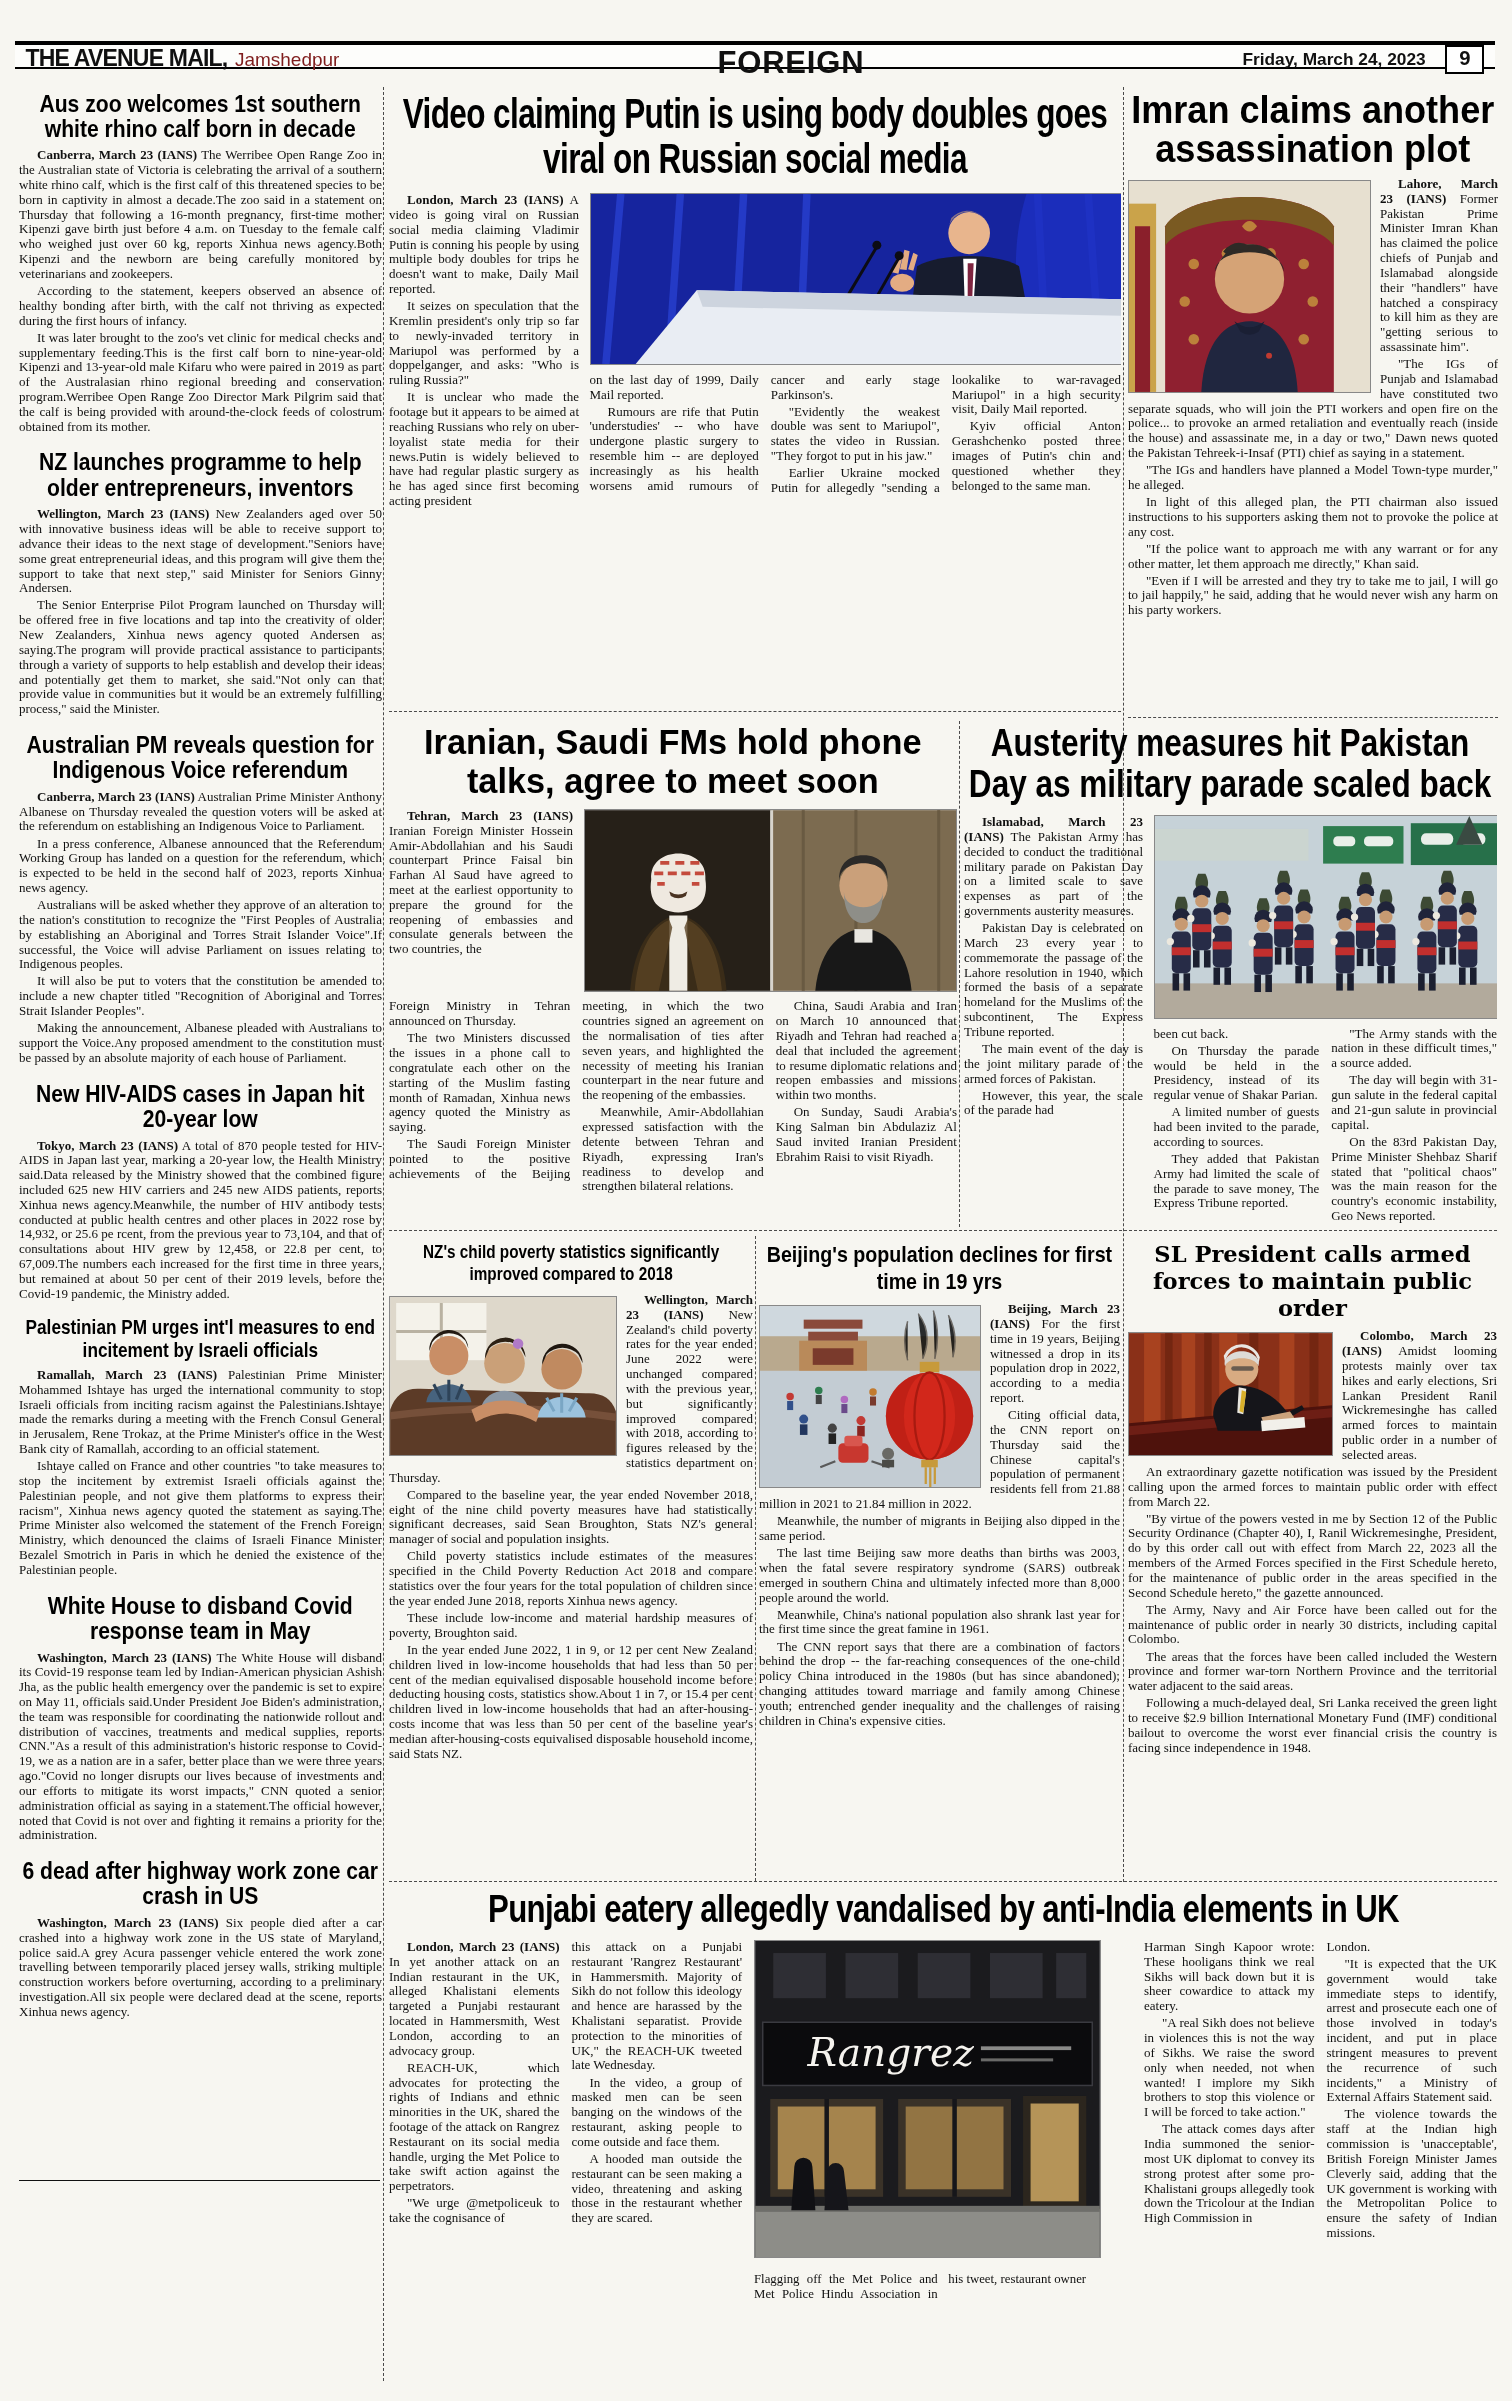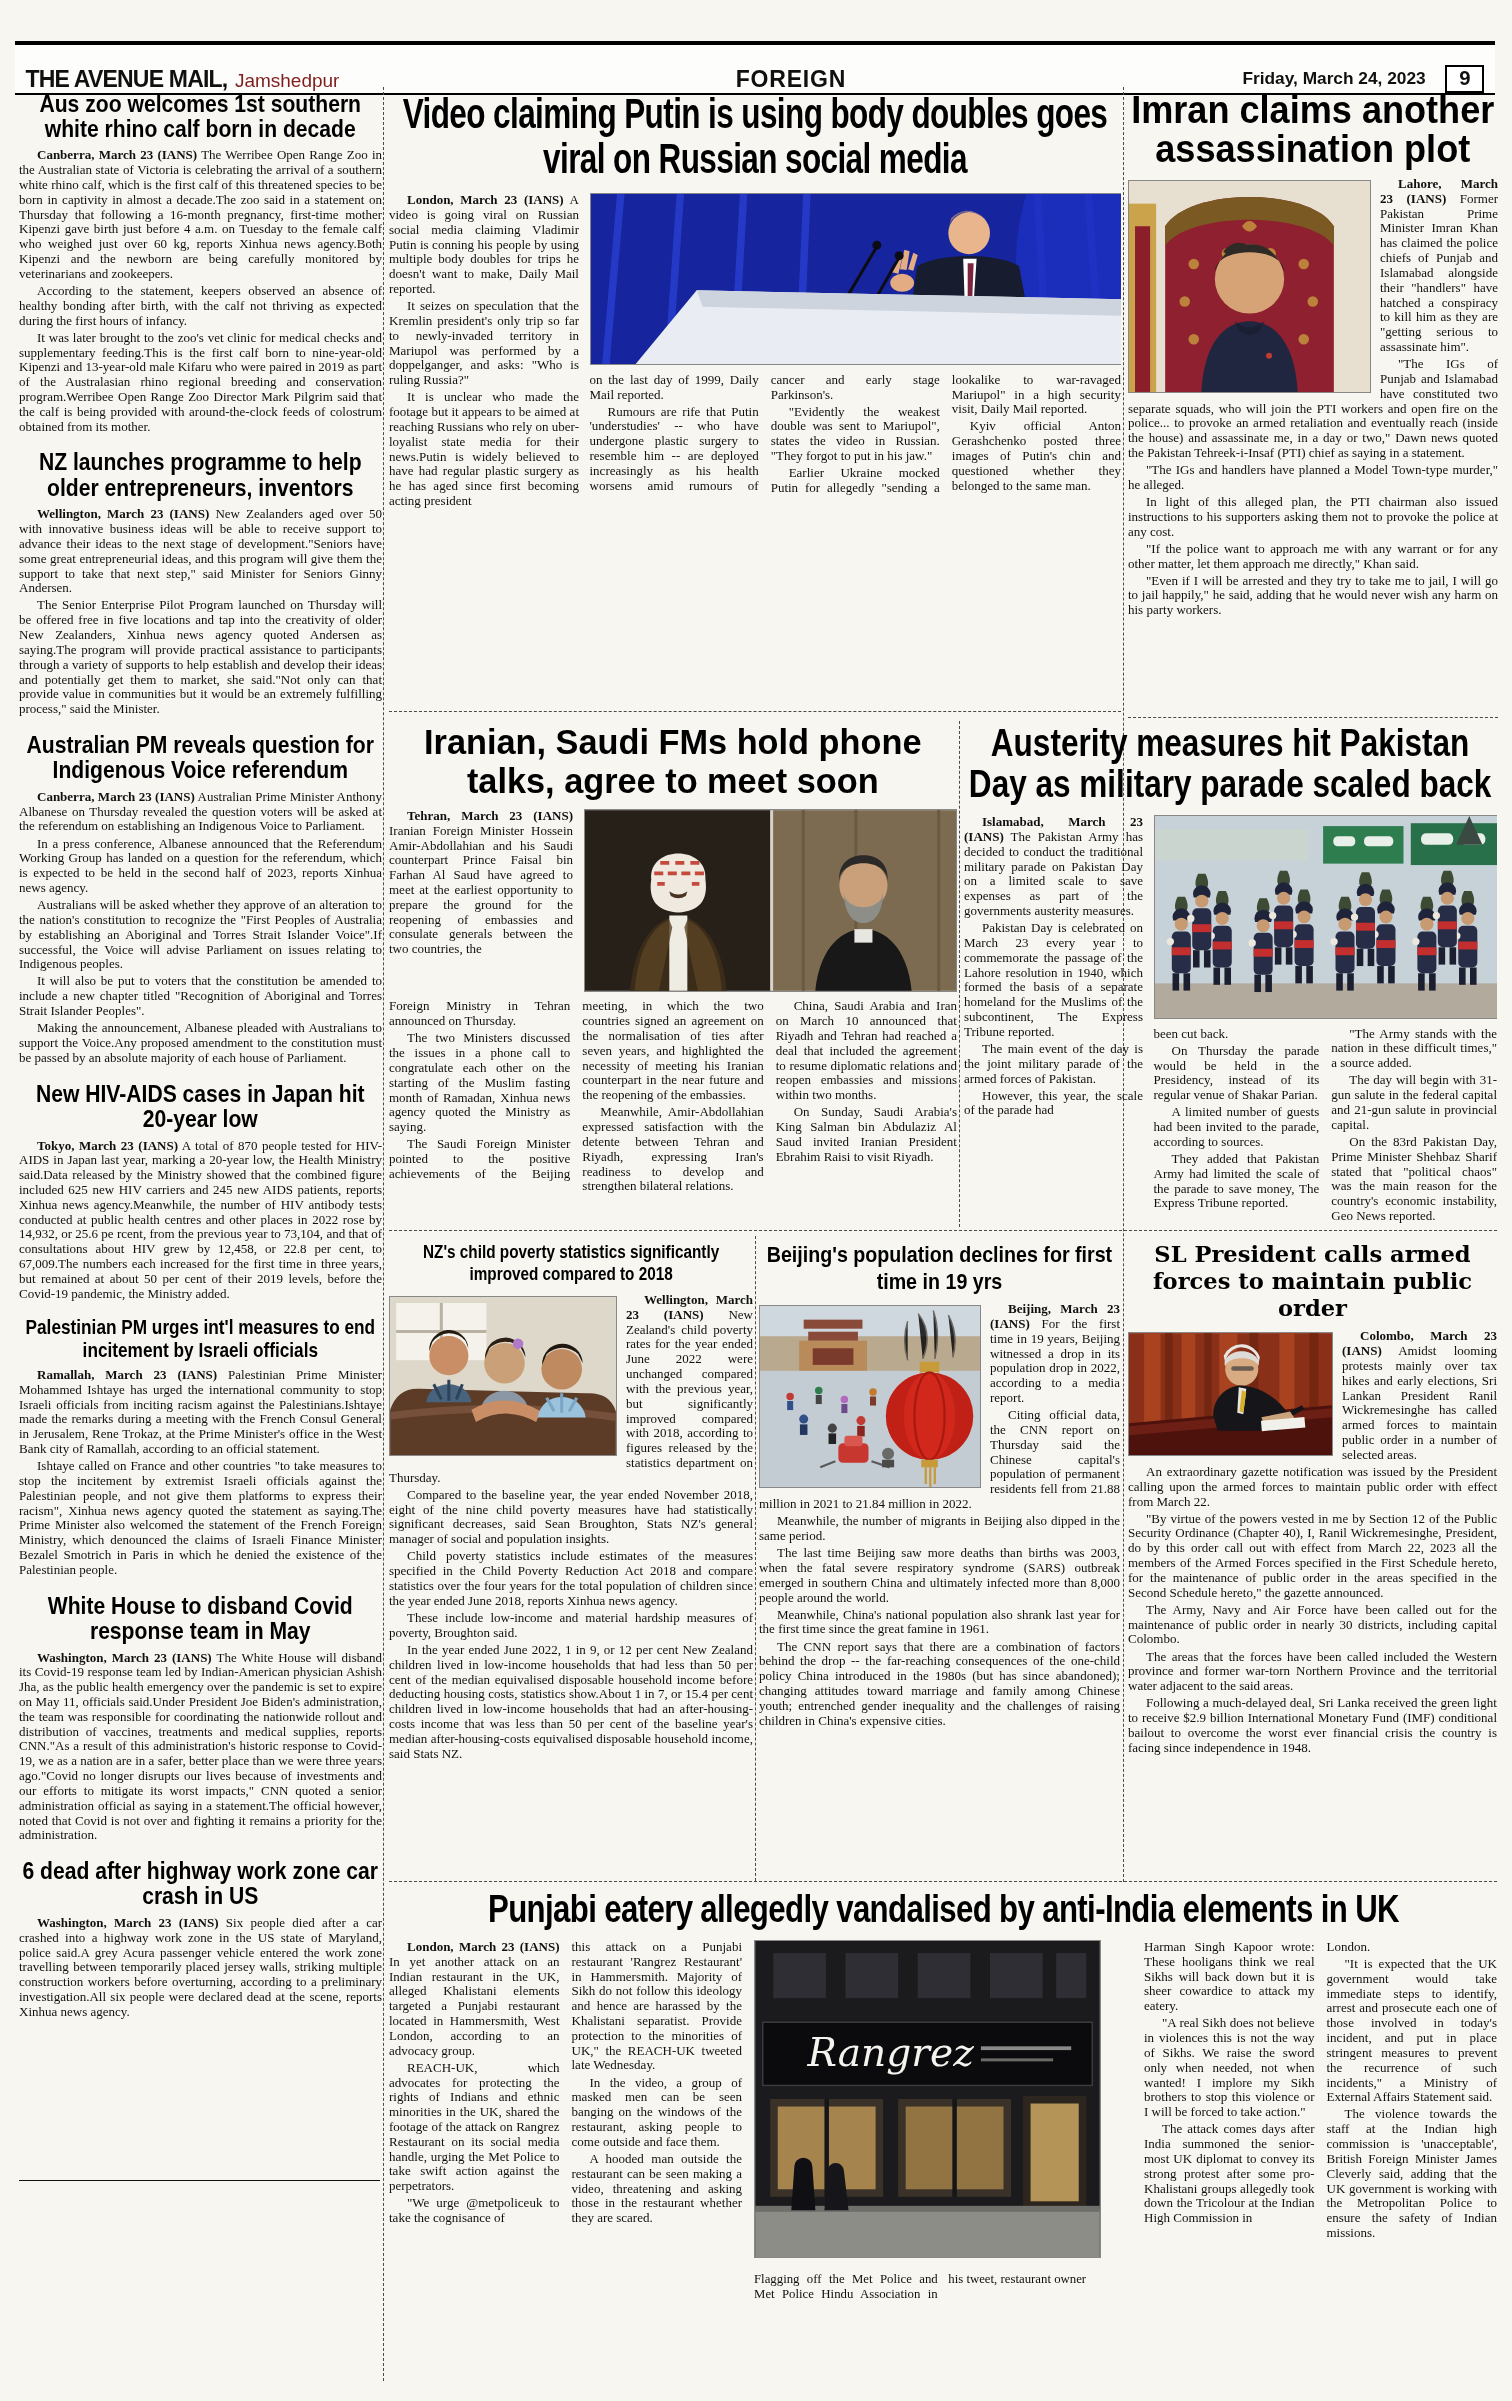--- a/index.html
+++ b/index.html
@@ -1,25 +1,25 @@
 <!DOCTYPE html>
 <html style="font-size:12px"><head>
 <meta charset="utf-8">
 <style>
   html,body{margin:0;padding:0;}
   body{width:1512px;height:2401px;position:relative;background:#f7f6f1;color:#101010;
        font-family:"Liberation Serif",serif;overflow:hidden;}
   .abs{position:absolute;}
   
-  #masthead{left:15px;top:41px;width:1480px;height:54px;border-top:4.5px solid #000;border-bottom:2.3px solid #000;
-    background:#fdfdfb;display:flex;align-items:flex-end;justify-content:space-between;padding:0 10.5px;box-sizing:border-box;}
+  #masthead{left:15px;top:41px;width:1480px;height:28px;border-top:4.5px solid #000;border-bottom:2.3px solid #000;
+    background:#fdfdfb;display:flex;align-items:flex-start;justify-content:space-between;padding:0 10.5px;box-sizing:border-box;}
   .mh-left{display:flex;align-items:baseline;}
   .paper-name{font-family:"Liberation Sans",sans-serif;font-weight:bold;font-size:23px;letter-spacing:-0.8px;}
   .city{font-family:"Liberation Sans",sans-serif;font-size:19px;margin-left:7.5px;color:#7f1d1d;}
-  .section{font-family:"Liberation Sans",sans-serif;font-weight:bold;font-size:23px;letter-spacing:0.8px;margin-top:14px;}
+  .section{font-family:"Liberation Sans",sans-serif;font-weight:bold;font-size:31px;letter-spacing:0.8px;}
   .mh-right{display:flex;align-items:center;}
   .pdate{font-family:"Liberation Sans",sans-serif;font-weight:bold;font-size:17.3px;}
   .pagebox{border:2.3px solid #000;font-family:"Liberation Sans",sans-serif;font-weight:bold;font-size:20.3px;
     padding:0px 12px 1.5px;margin-left:19.6px;background:#fff;}
   
   .vsep{position:absolute;width:0;border-left:1.5px dashed #4a4a4a;}
   .hsep{position:absolute;height:0;border-top:1.5px dashed #4a4a4a;}
   .solidhr{position:absolute;height:0;border-top:1.5px solid #111;}
   
   .art{position:absolute;overflow:hidden;box-sizing:border-box;}

